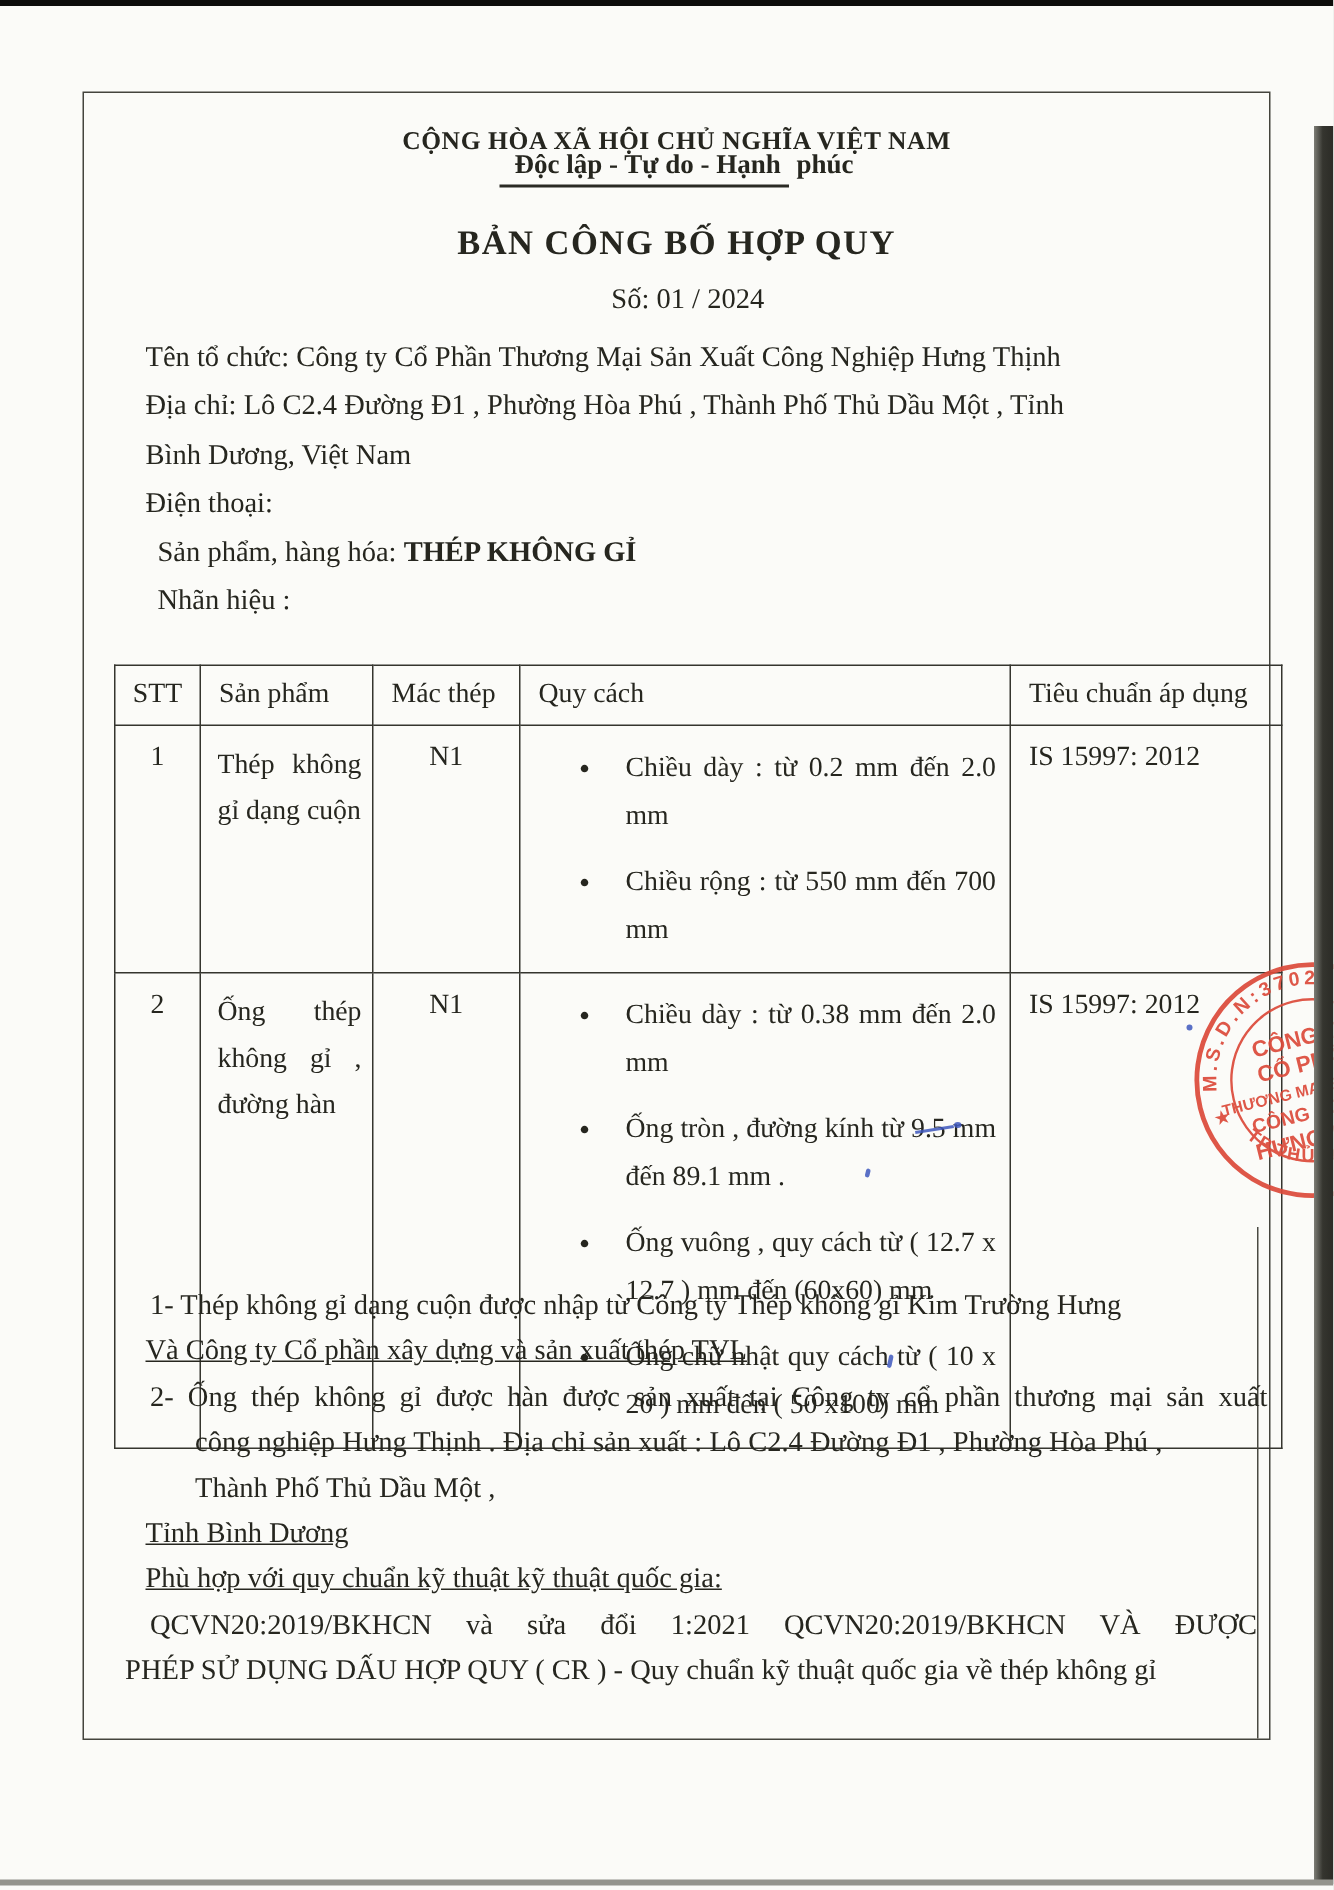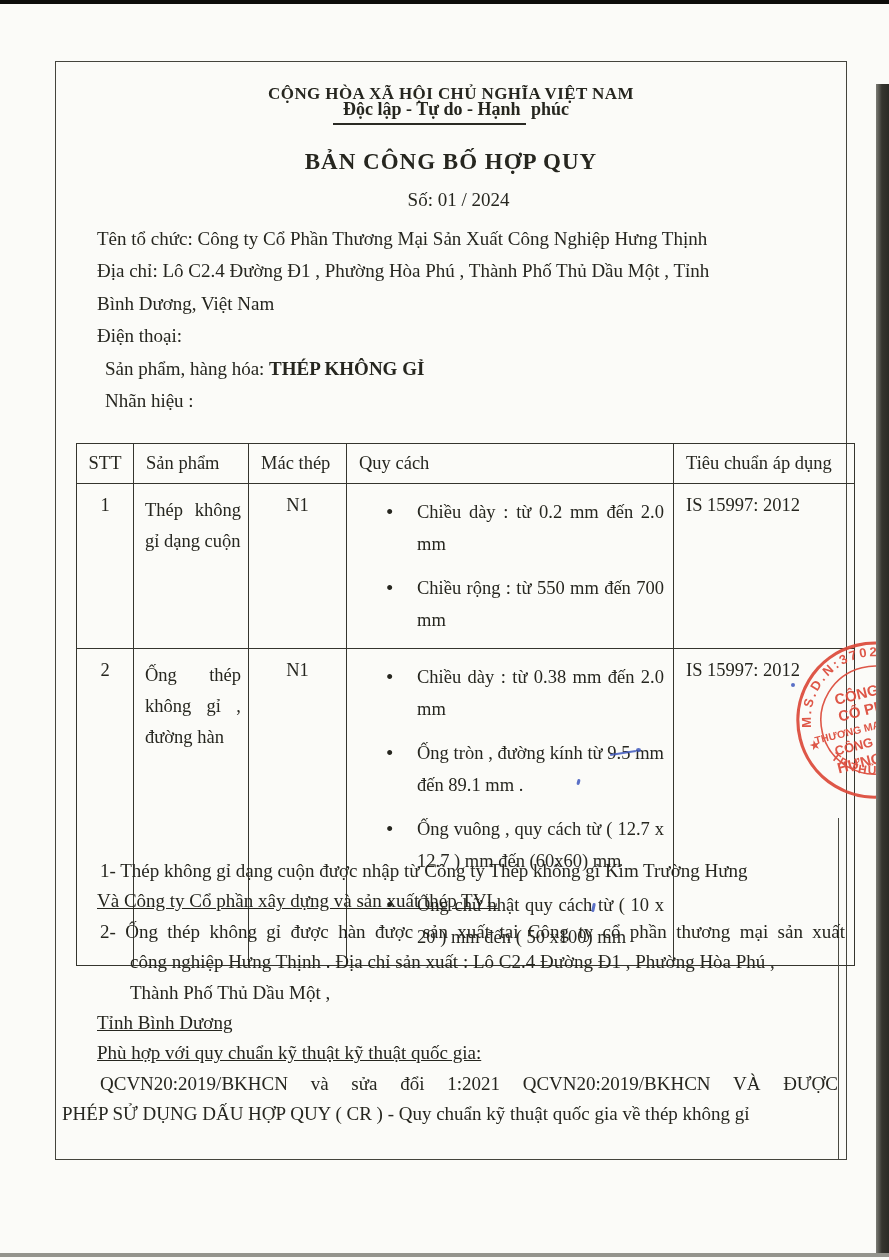--- a/index.html
+++ b/index.html
@@ -52,21 +52,21 @@
   td.std   { padding:11px 4px 0 12px; }
 
   
   .table-tail-rule { position:absolute; left:838px; top:818px; width:1.4px; height:341px; background:#4a4a42; }
 
   
   .notes { position:absolute; left:0; top:856px; width:771px; font-size:19px; line-height:30.4px; }
   .n-a { margin-left:100px; white-space:nowrap; }
   .n-b { margin-left:97px;  white-space:nowrap;text-decoration:underline; }
   .n-c { margin-left:130px; white-space:nowrap; }
-  .n-d { margin-left:62px;  white-space:nowrap; }
+  .n-d { margin-left:62px;  white-space:nowrap;text-align:right; }
   .n-just  { width:745px; white-space:normal; text-align:justify; text-align-last:justify; }
   .n-just2 { width:738px; white-space:normal; text-align:justify; text-align-last:justify; }
 
   
   .stamp { position:absolute; left:788px; top:633px; width:175px; height:175px;
            transform:rotate(-14deg); opacity:.92; }
   .stamp text, .stamp textPath { font-family:"Liberation Sans","DejaVu Sans",sans-serif; font-weight:bold; }
 
   
   .pen { position:absolute; background:#3d57bd; opacity:.85; }

